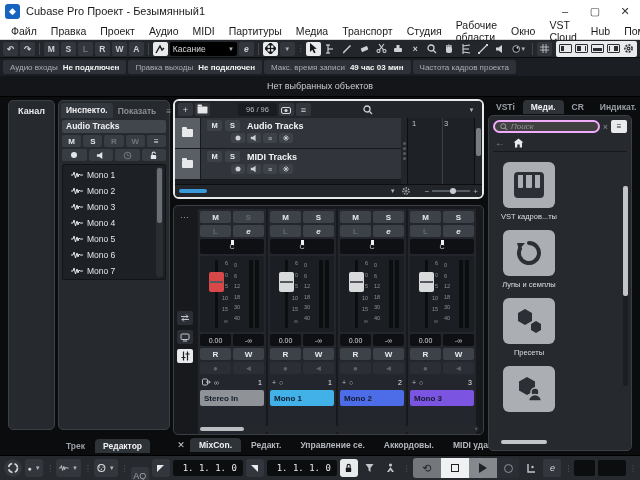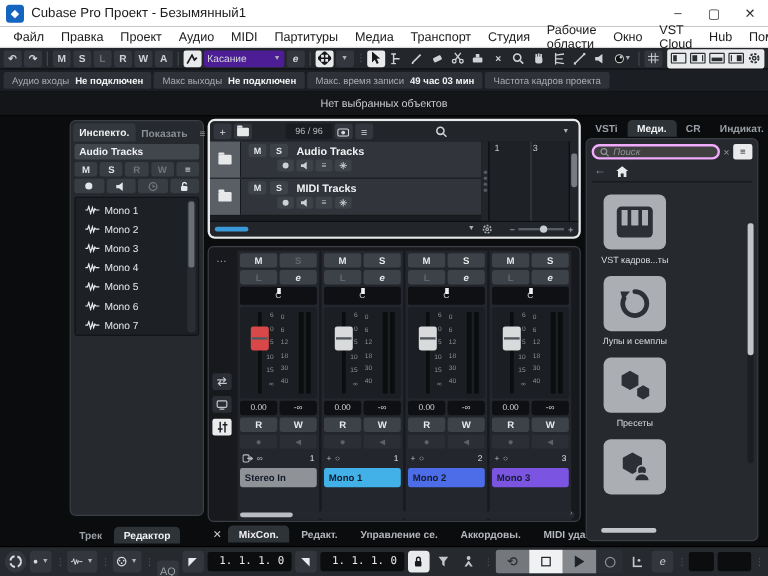--- a/index.html
+++ b/index.html
@@ -20,21 +20,21 @@
 
   
   .toolbar { height:18px; background:#23262b; display:flex; align-items:center; padding:0 3px; gap:2px; border-bottom:1px solid #0a0b0d;}
   .tb { height:14px; min-width:15px; background:#33373d; border:none; border-radius:2px;
         color:#cfd3d7; font-size:8.5px; font-weight:bold; display:flex; align-items:center; justify-content:center; padding:0 2px;}
   .tb.dim { color:#6a6f75; }
   .tb.active { background:#e9eaeb; color:#16181b; }
   .tb.icononly { background:transparent; }
   .sep { width:1px; height:12px; background:#42474d; margin:0 2px; }
   .vdots { color:#5b6066; font-size:8px; letter-spacing:-1px; }
-  .combo { height:14px; background:#4c1d95; border-radius:2px; color:#d6d9dc; font-size:8.5px;
+  .combo { height:14px; background:#000000; border-radius:2px; color:#d6d9dc; font-size:8.5px;
            display:flex; align-items:center; padding:0 3px; gap:6px; }
   .caret { font-size:6px; color:#aeb2b6; }
   svg.ic { display:block; }
   .zonegroup { height:16px; background:#e9eaeb; border-radius:2px; display:flex; align-items:center; gap:3px; padding:0 3px; }
   .zbox { width:13px; height:9px; border:1px solid #2b2e33; border-radius:1px; position:relative; background:#e9eaeb;}
   .zbox i { position:absolute; background:#2b2e33; }
 
   
   .infoline { height:18px; background:#1b1e22; display:flex; gap:2px; padding:2px 3px; }
   .infocell { background:#2e3238; border-radius:2px; display:flex; align-items:center; gap:5px; padding:0 7px; flex:none;}
@@ -380,39 +380,42 @@
       </div>
     </div>
   </div>
 
   <div class="infoline">
     <div class="infocell">
         <span class="lb">Аудио входы</span>
         <span class="vl">Не подключен</span>
       </div>
     <div class="infocell">
-        <span class="lb">Макс выходы</span>
+        <span class="lb">Правка выходы</span>
         <span class="vl">Не подключен</span>
       </div>
     <div class="infocell">
         <span class="lb">Макс. время записи</span>
         <span class="vl">49 час 03 мин</span>
       </div>
     <div class="infocell">
         <span class="lb">Частота кадров проекта</span>
       </div>
 
   </div>
 
   <div class="statusline">
     <span>Нет выбранных объектов</span>
   </div>
 
   <div class="main">
 
+    <div class="panel channelpanel">
+      <div class="hd">Канал</div>
+    </div>
 
     <div class="panel inspector">
       <div class="insp-tabs">
         <span class="itab active">Инспекто.</span>
         <span class="itab">Показать</span>
         <span class="itab" style="margin-left:auto;">≡</span>
       </div>
       <div class="insp-title">Audio Tracks</div>
       <div class="insp-btnrow">
         <div class="ib">M</div>

